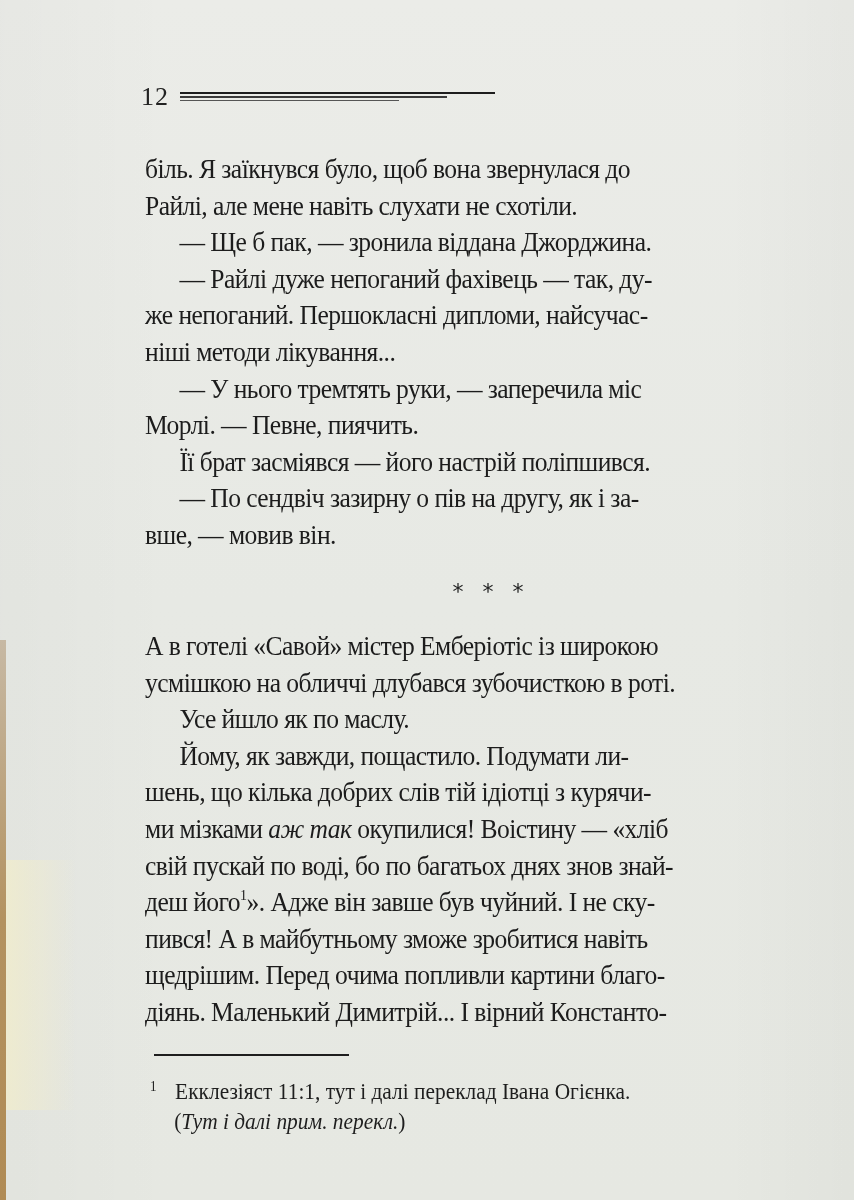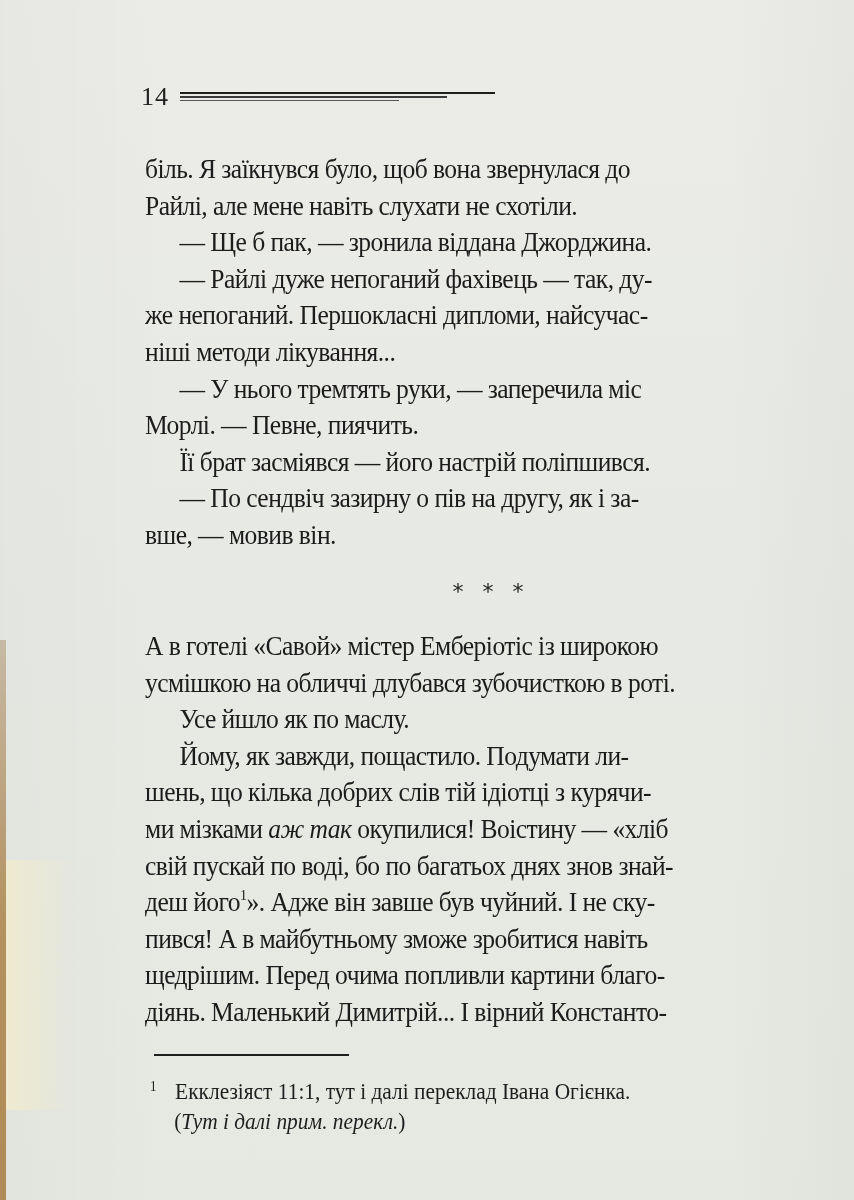--- a/index.html
+++ b/index.html
@@ -120,21 +120,21 @@
     sup.ref { font-size: 15px; vertical-align: 11px; line-height: 0; }
   </style>
 </head>
 <body>
 
 <div class="page-bg"></div>
 <div class="left-edge"></div>
 <div class="left-edge-glow"></div>
 
 <div class="running-head">
-  <span class="page-number">14</span>
+  <span class="page-number">12</span>
 </div>
 <div class="head-rules">
   <div class="r1"></div>
   <div class="r2"></div>
   <div class="r3"></div>
 </div>
 
 <div class="text-block" style="top:151px;">
   <span class="line">біль. Я заїкнувся було, щоб вона звернулася до</span>
   <span class="line">Райлі, але мене навіть слухати не схотіли.</span>

